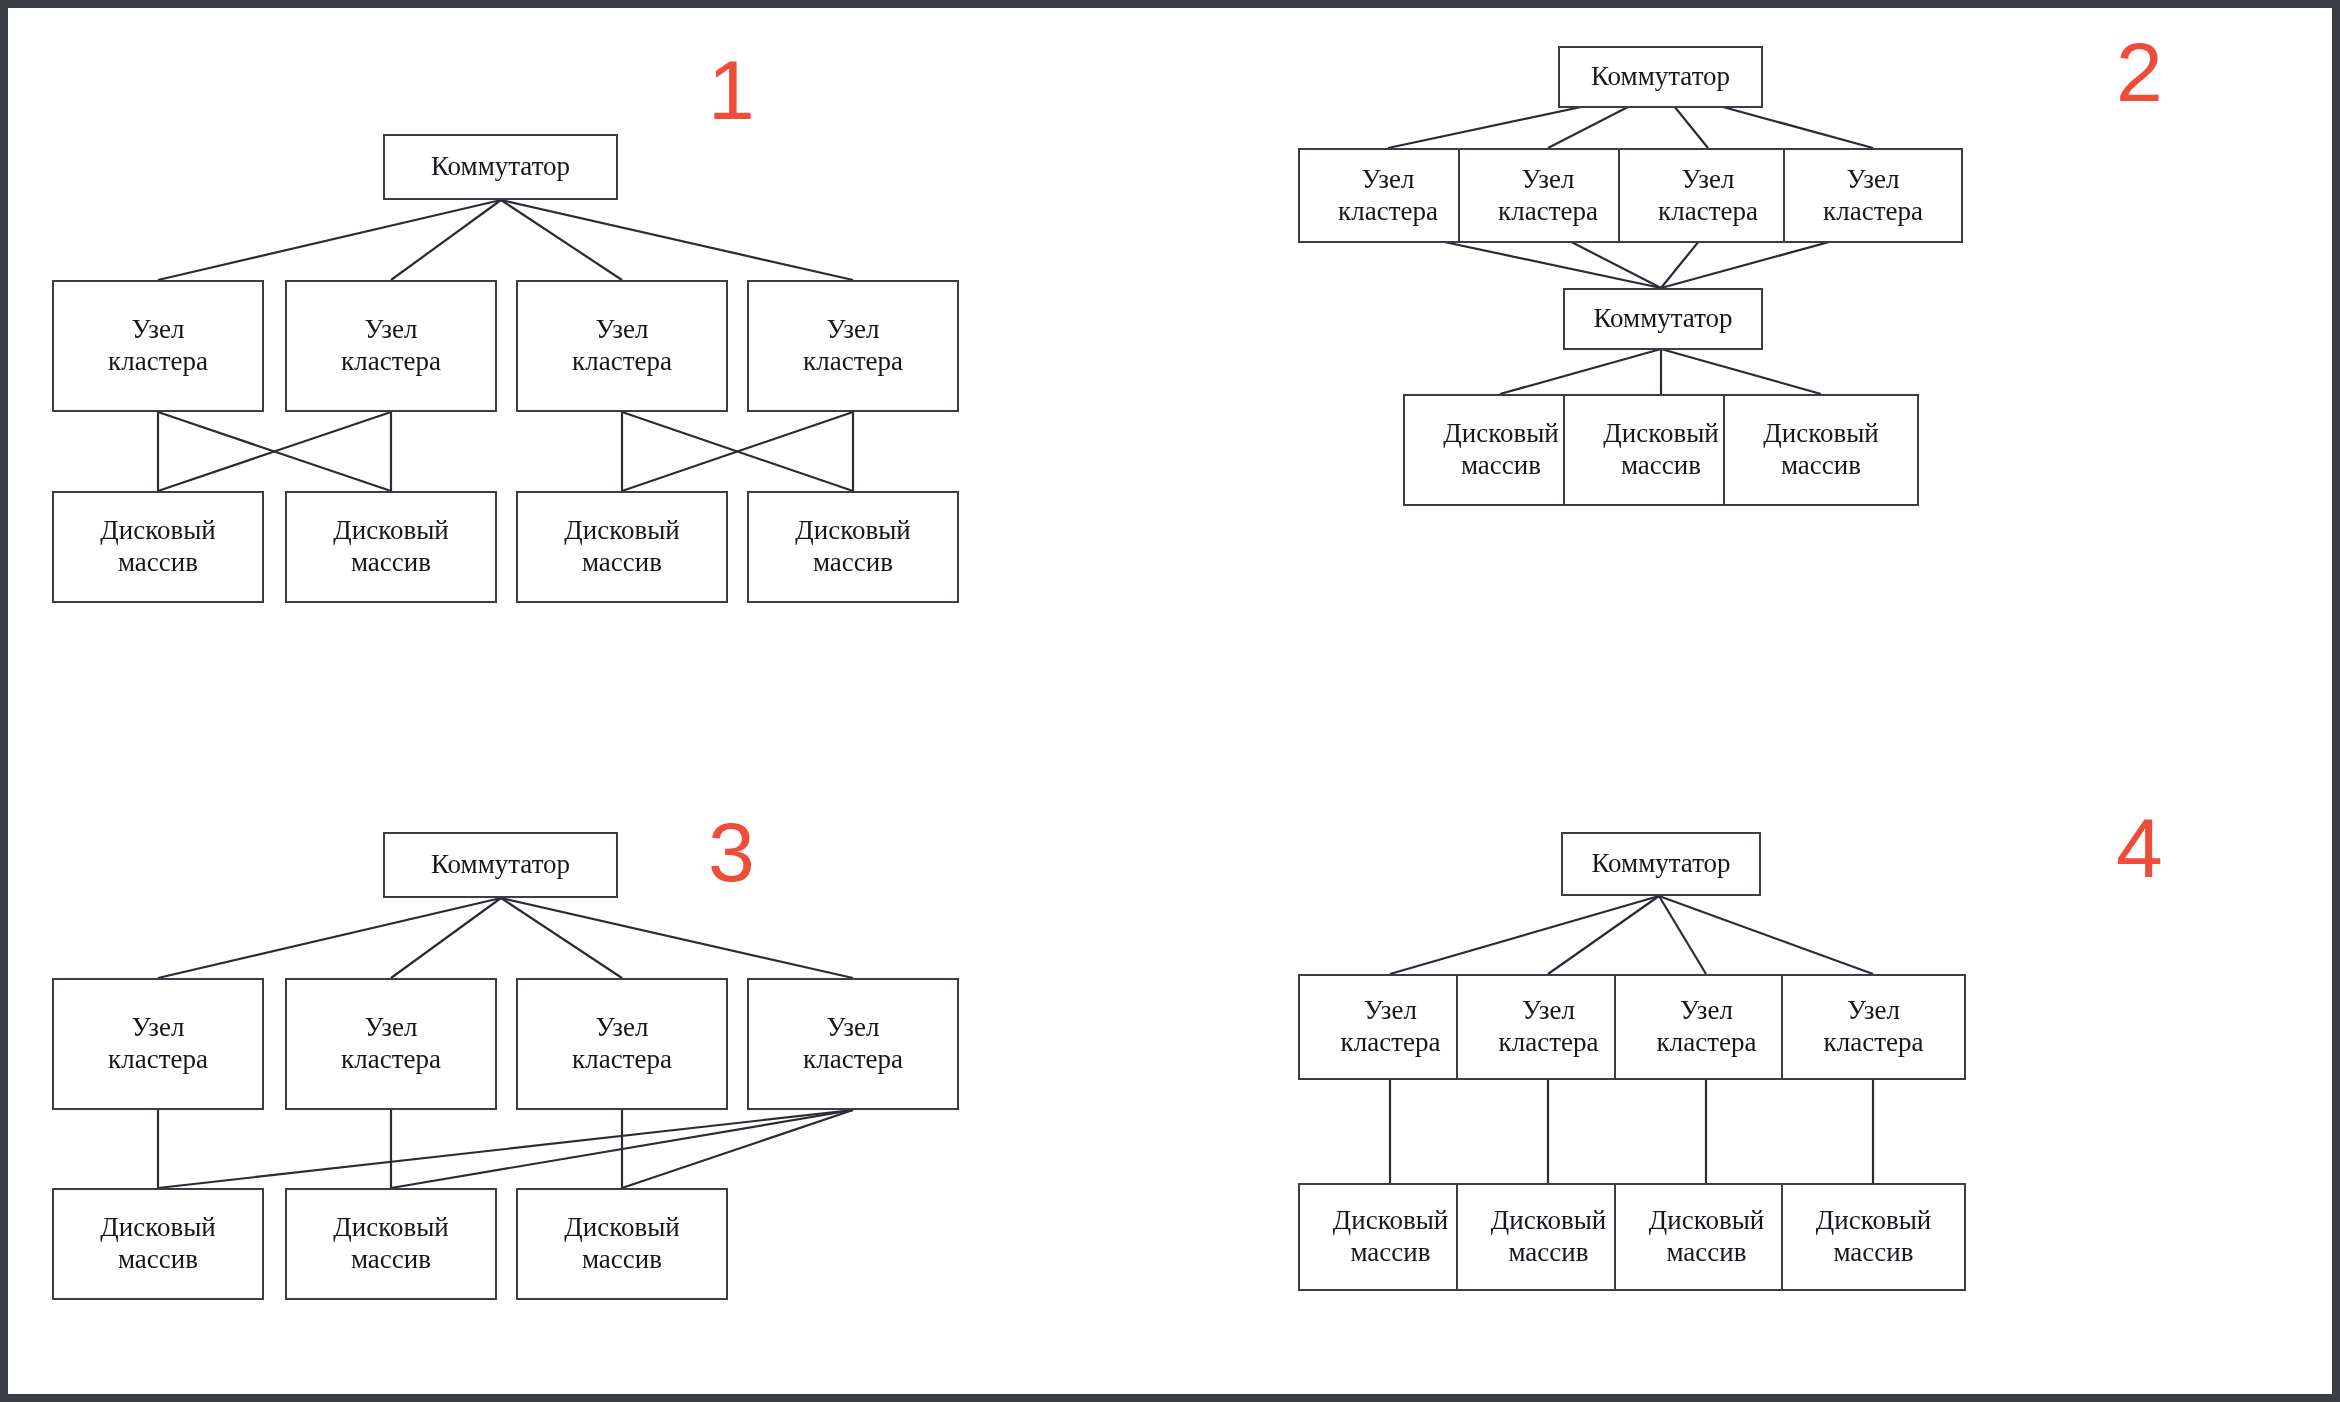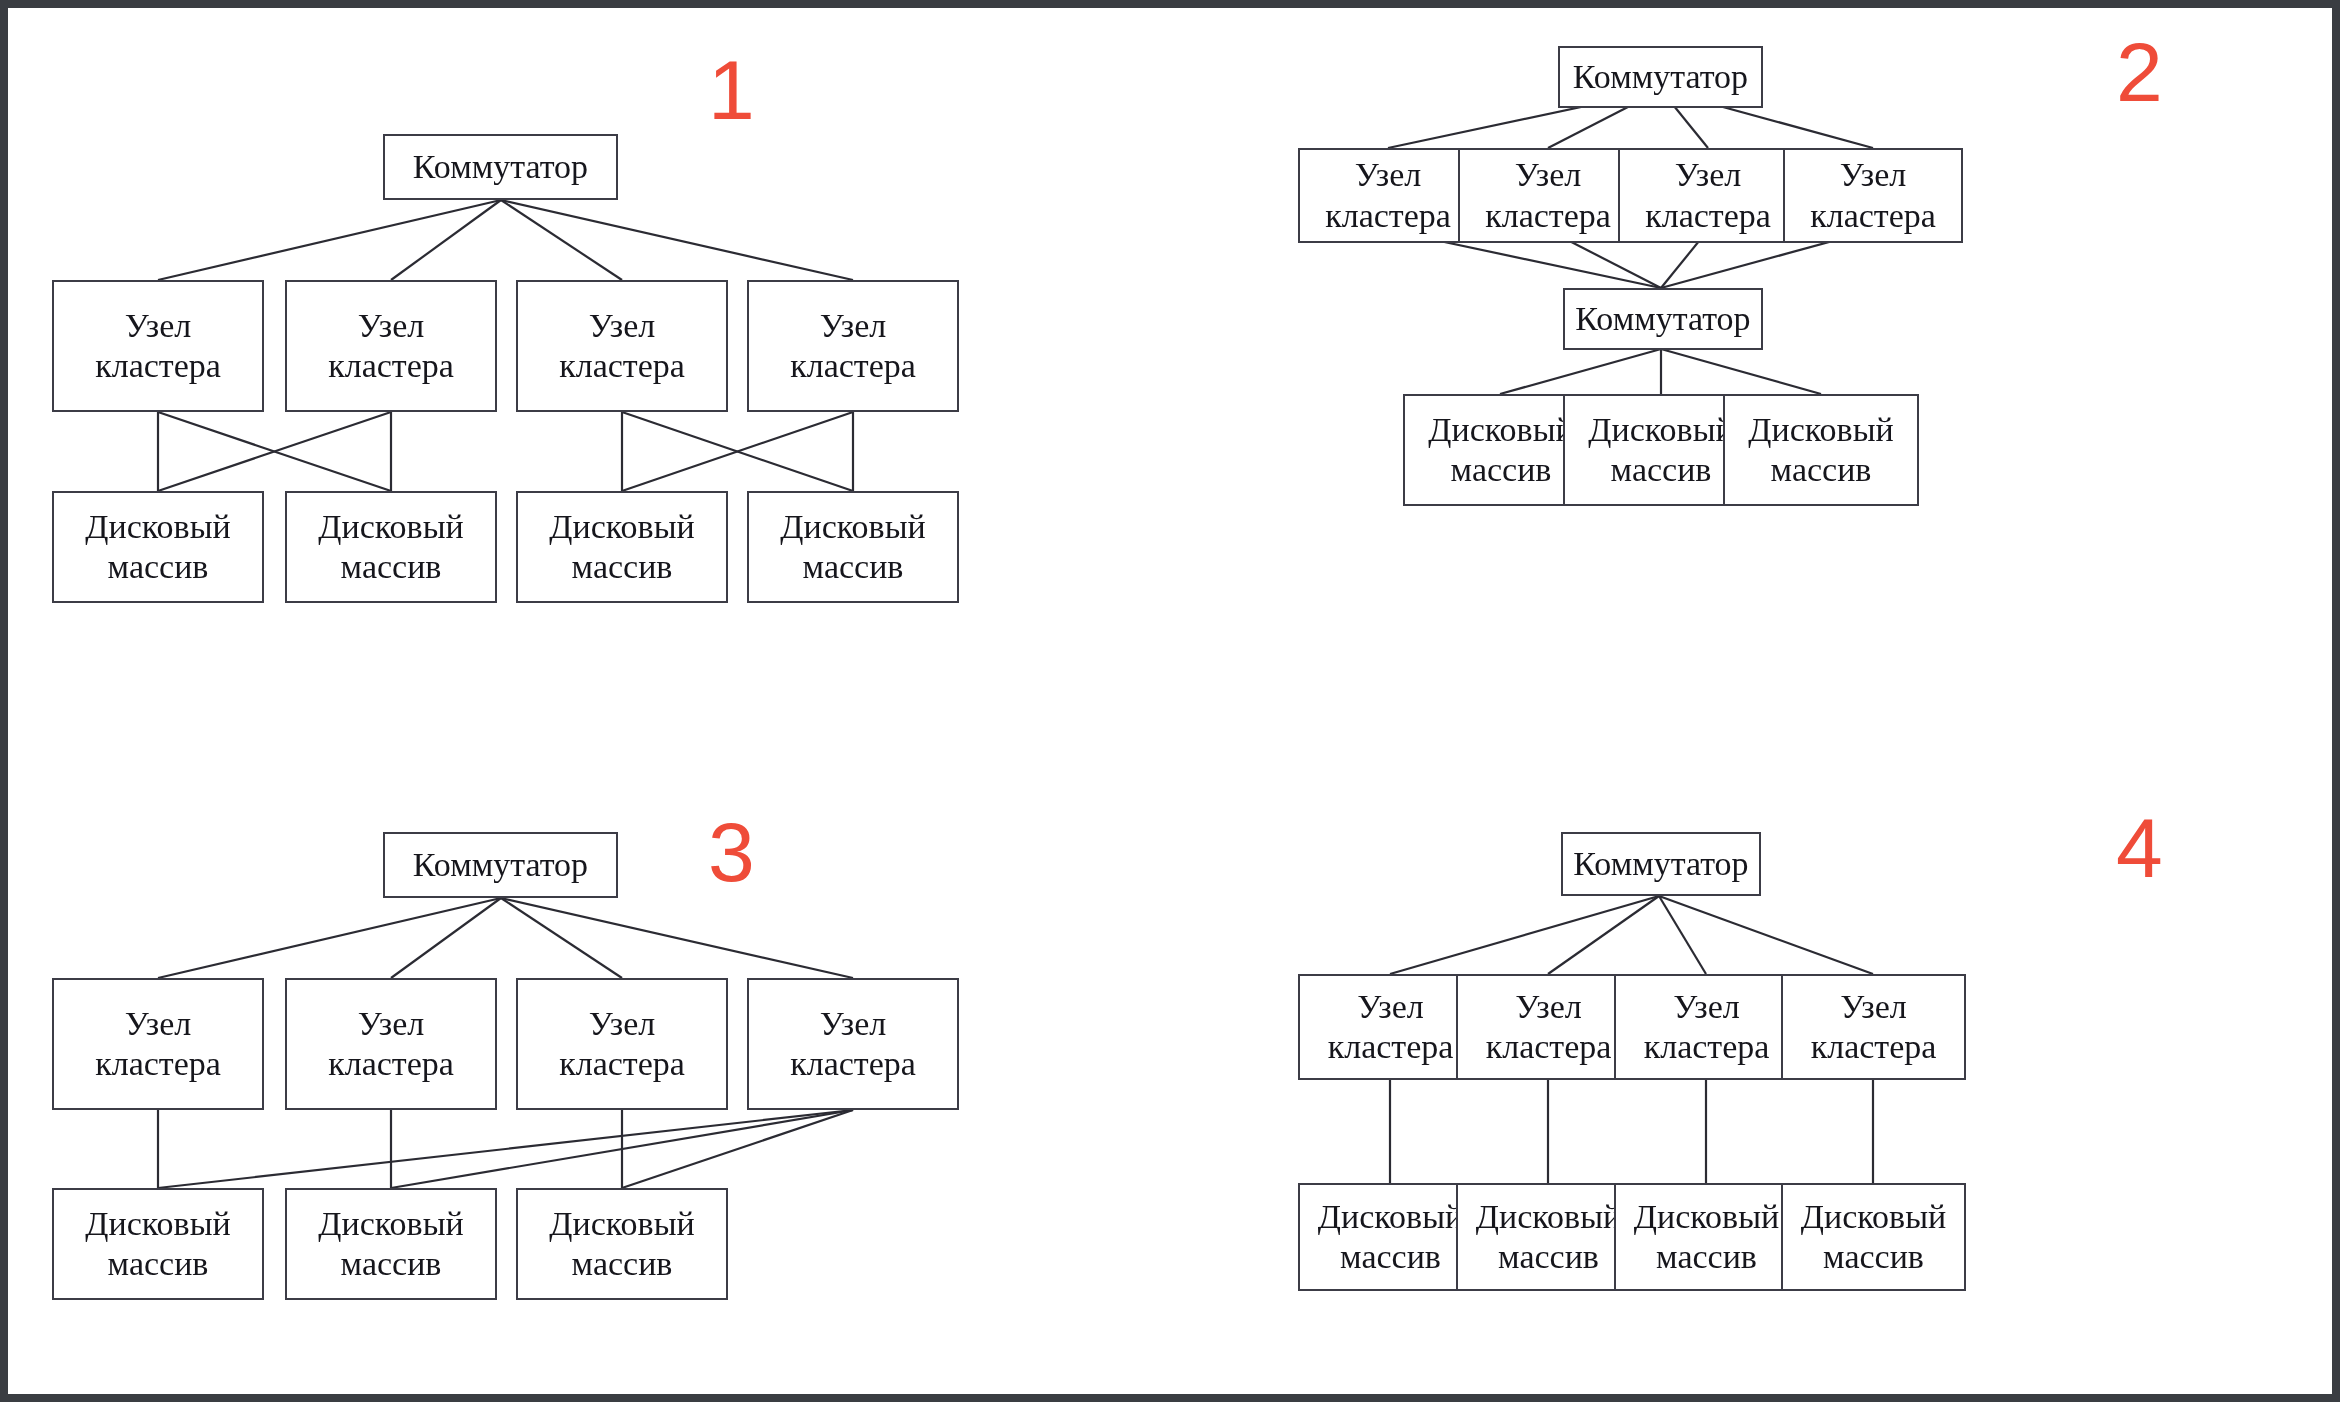--- a/index.html
+++ b/index.html
@@ -34,21 +34,21 @@
     box-sizing:border-box;
     border:2px solid #3c3c46;
     background:#ffffff;
     display:flex;
     flex-direction:column;
     align-items:center;
     justify-content:center;
     text-align:right;
     color:#16161c;
     line-height:1.18;
-    font-size:34px;
+    font-size:27px;
     z-index:3;
   }
   .node-box span{ display:block; white-space:nowrap; }
   .edges{ position:absolute; left:0; top:0; z-index:1; }
   .edges line{ stroke:#2b2b33; stroke-width:2.2; }
 </style>
 </head>
 <body>
 
 <div id="canvas">

